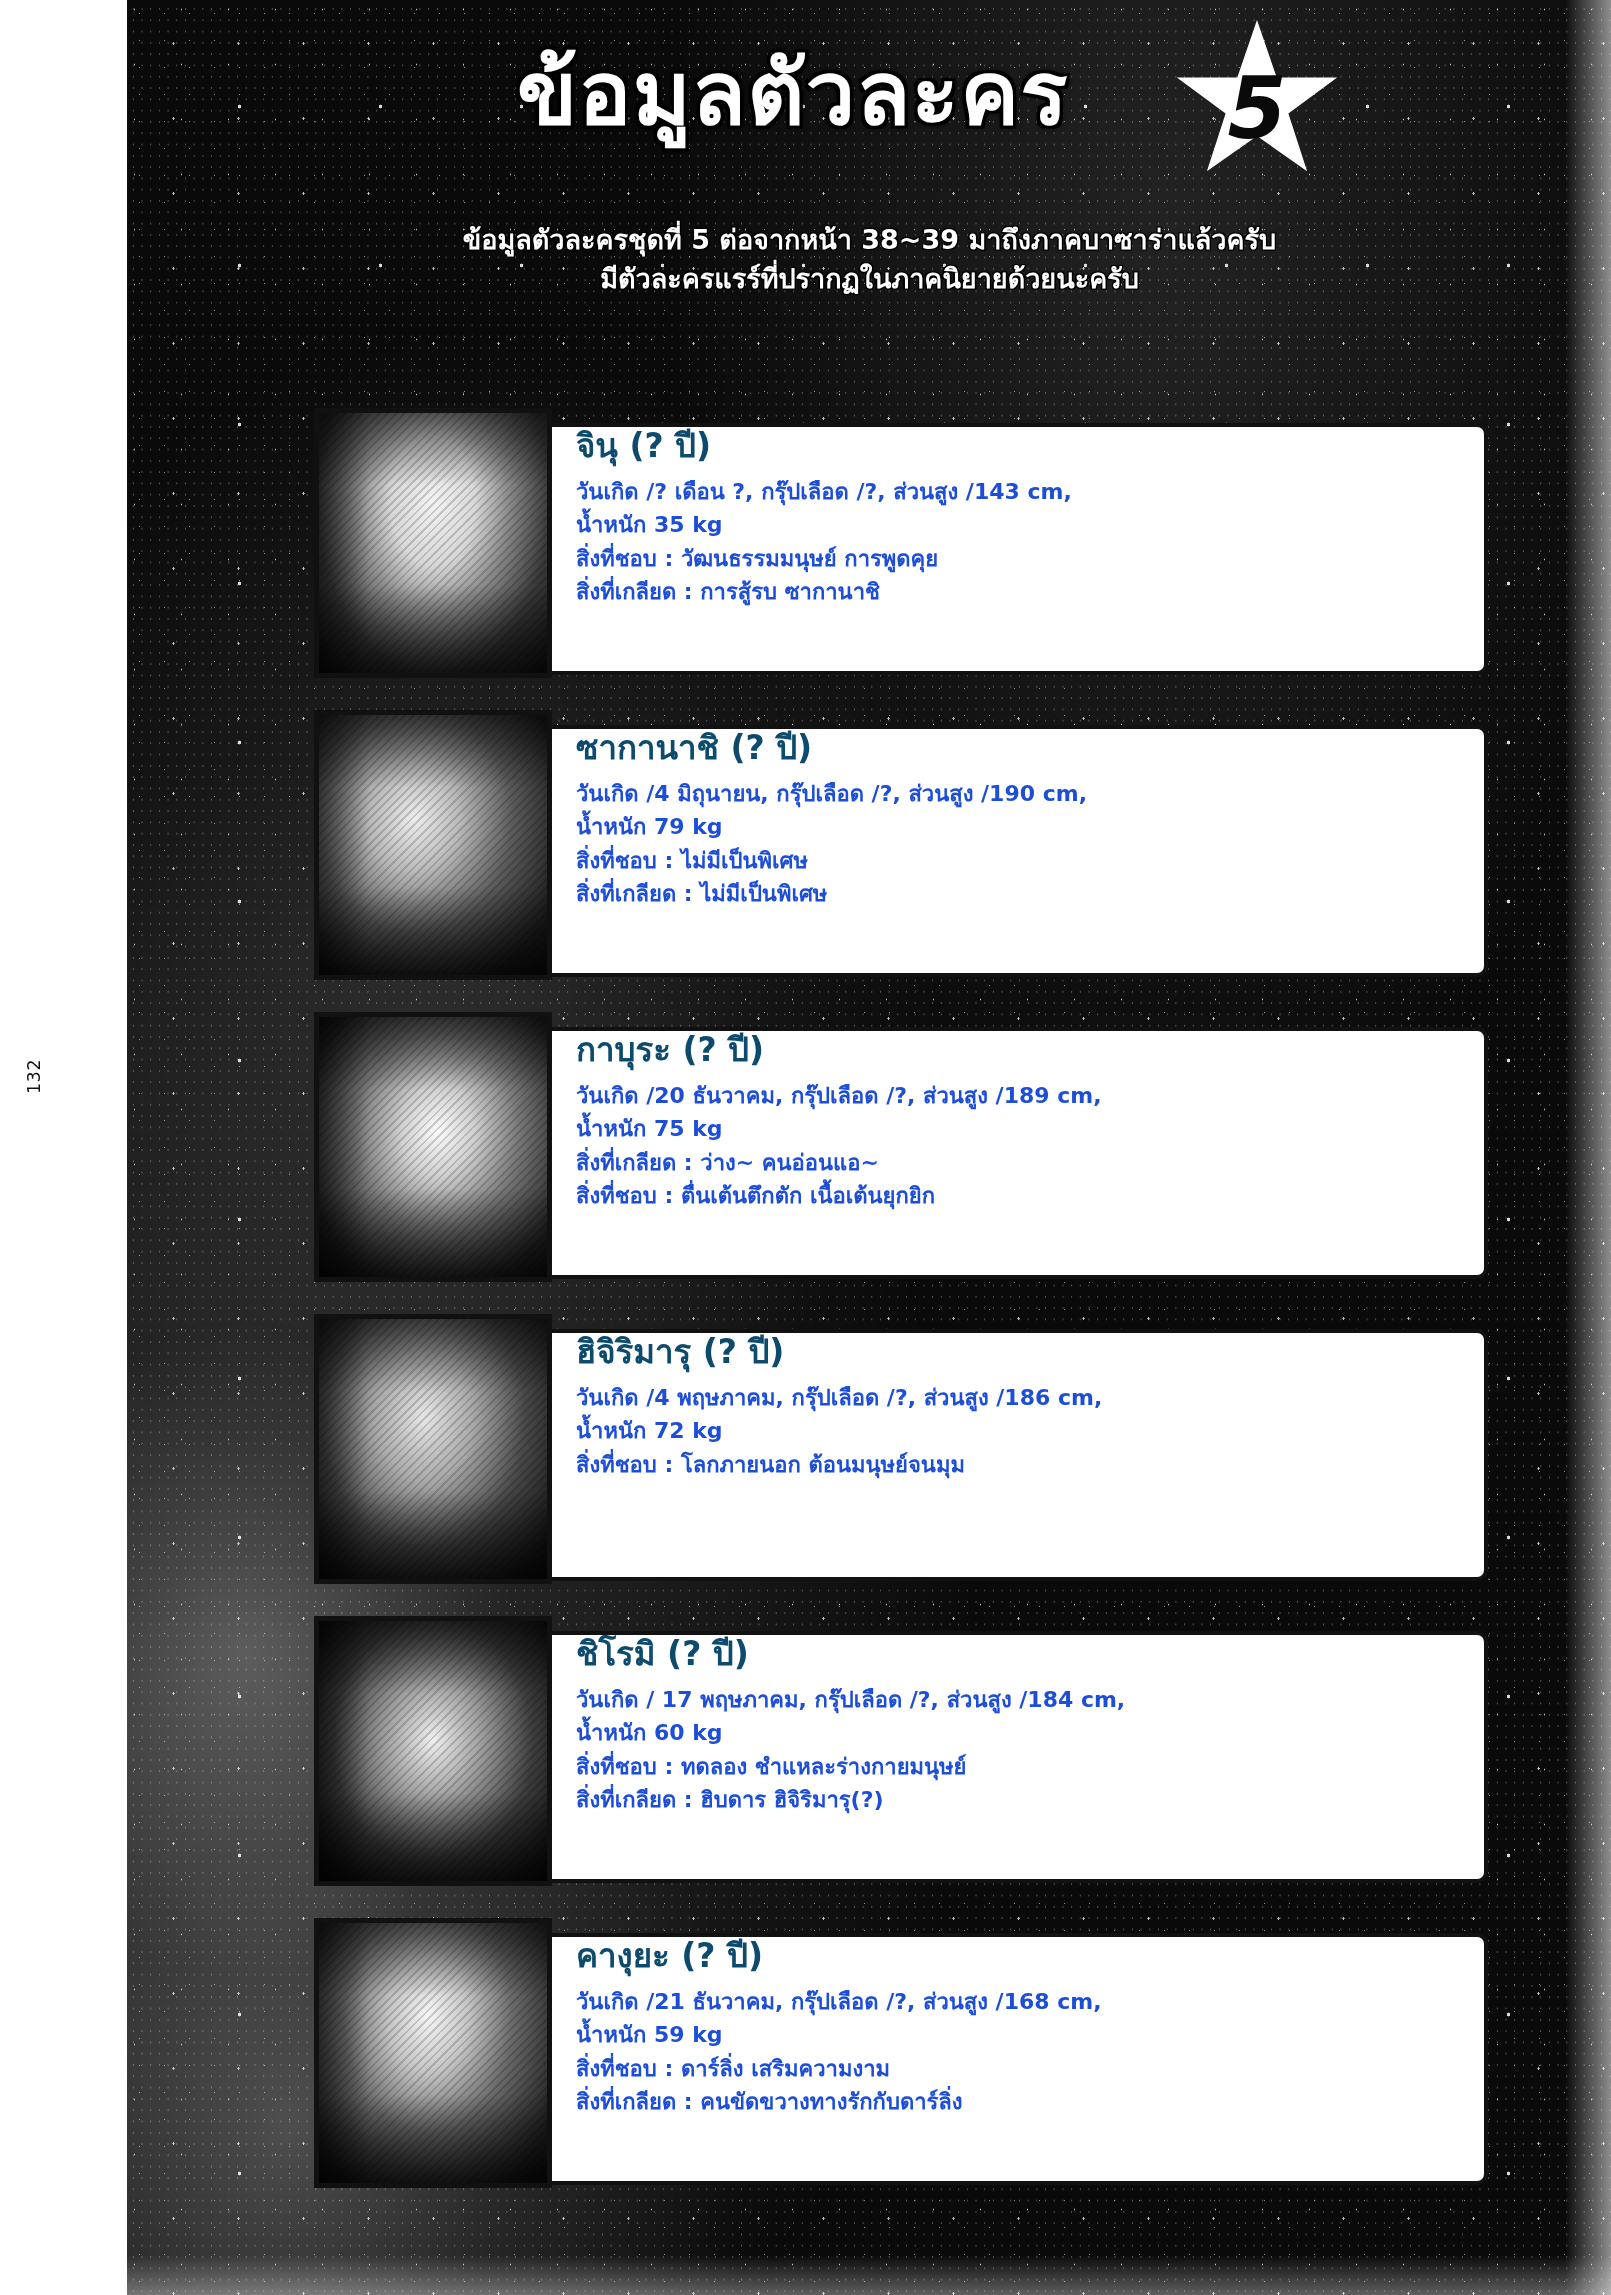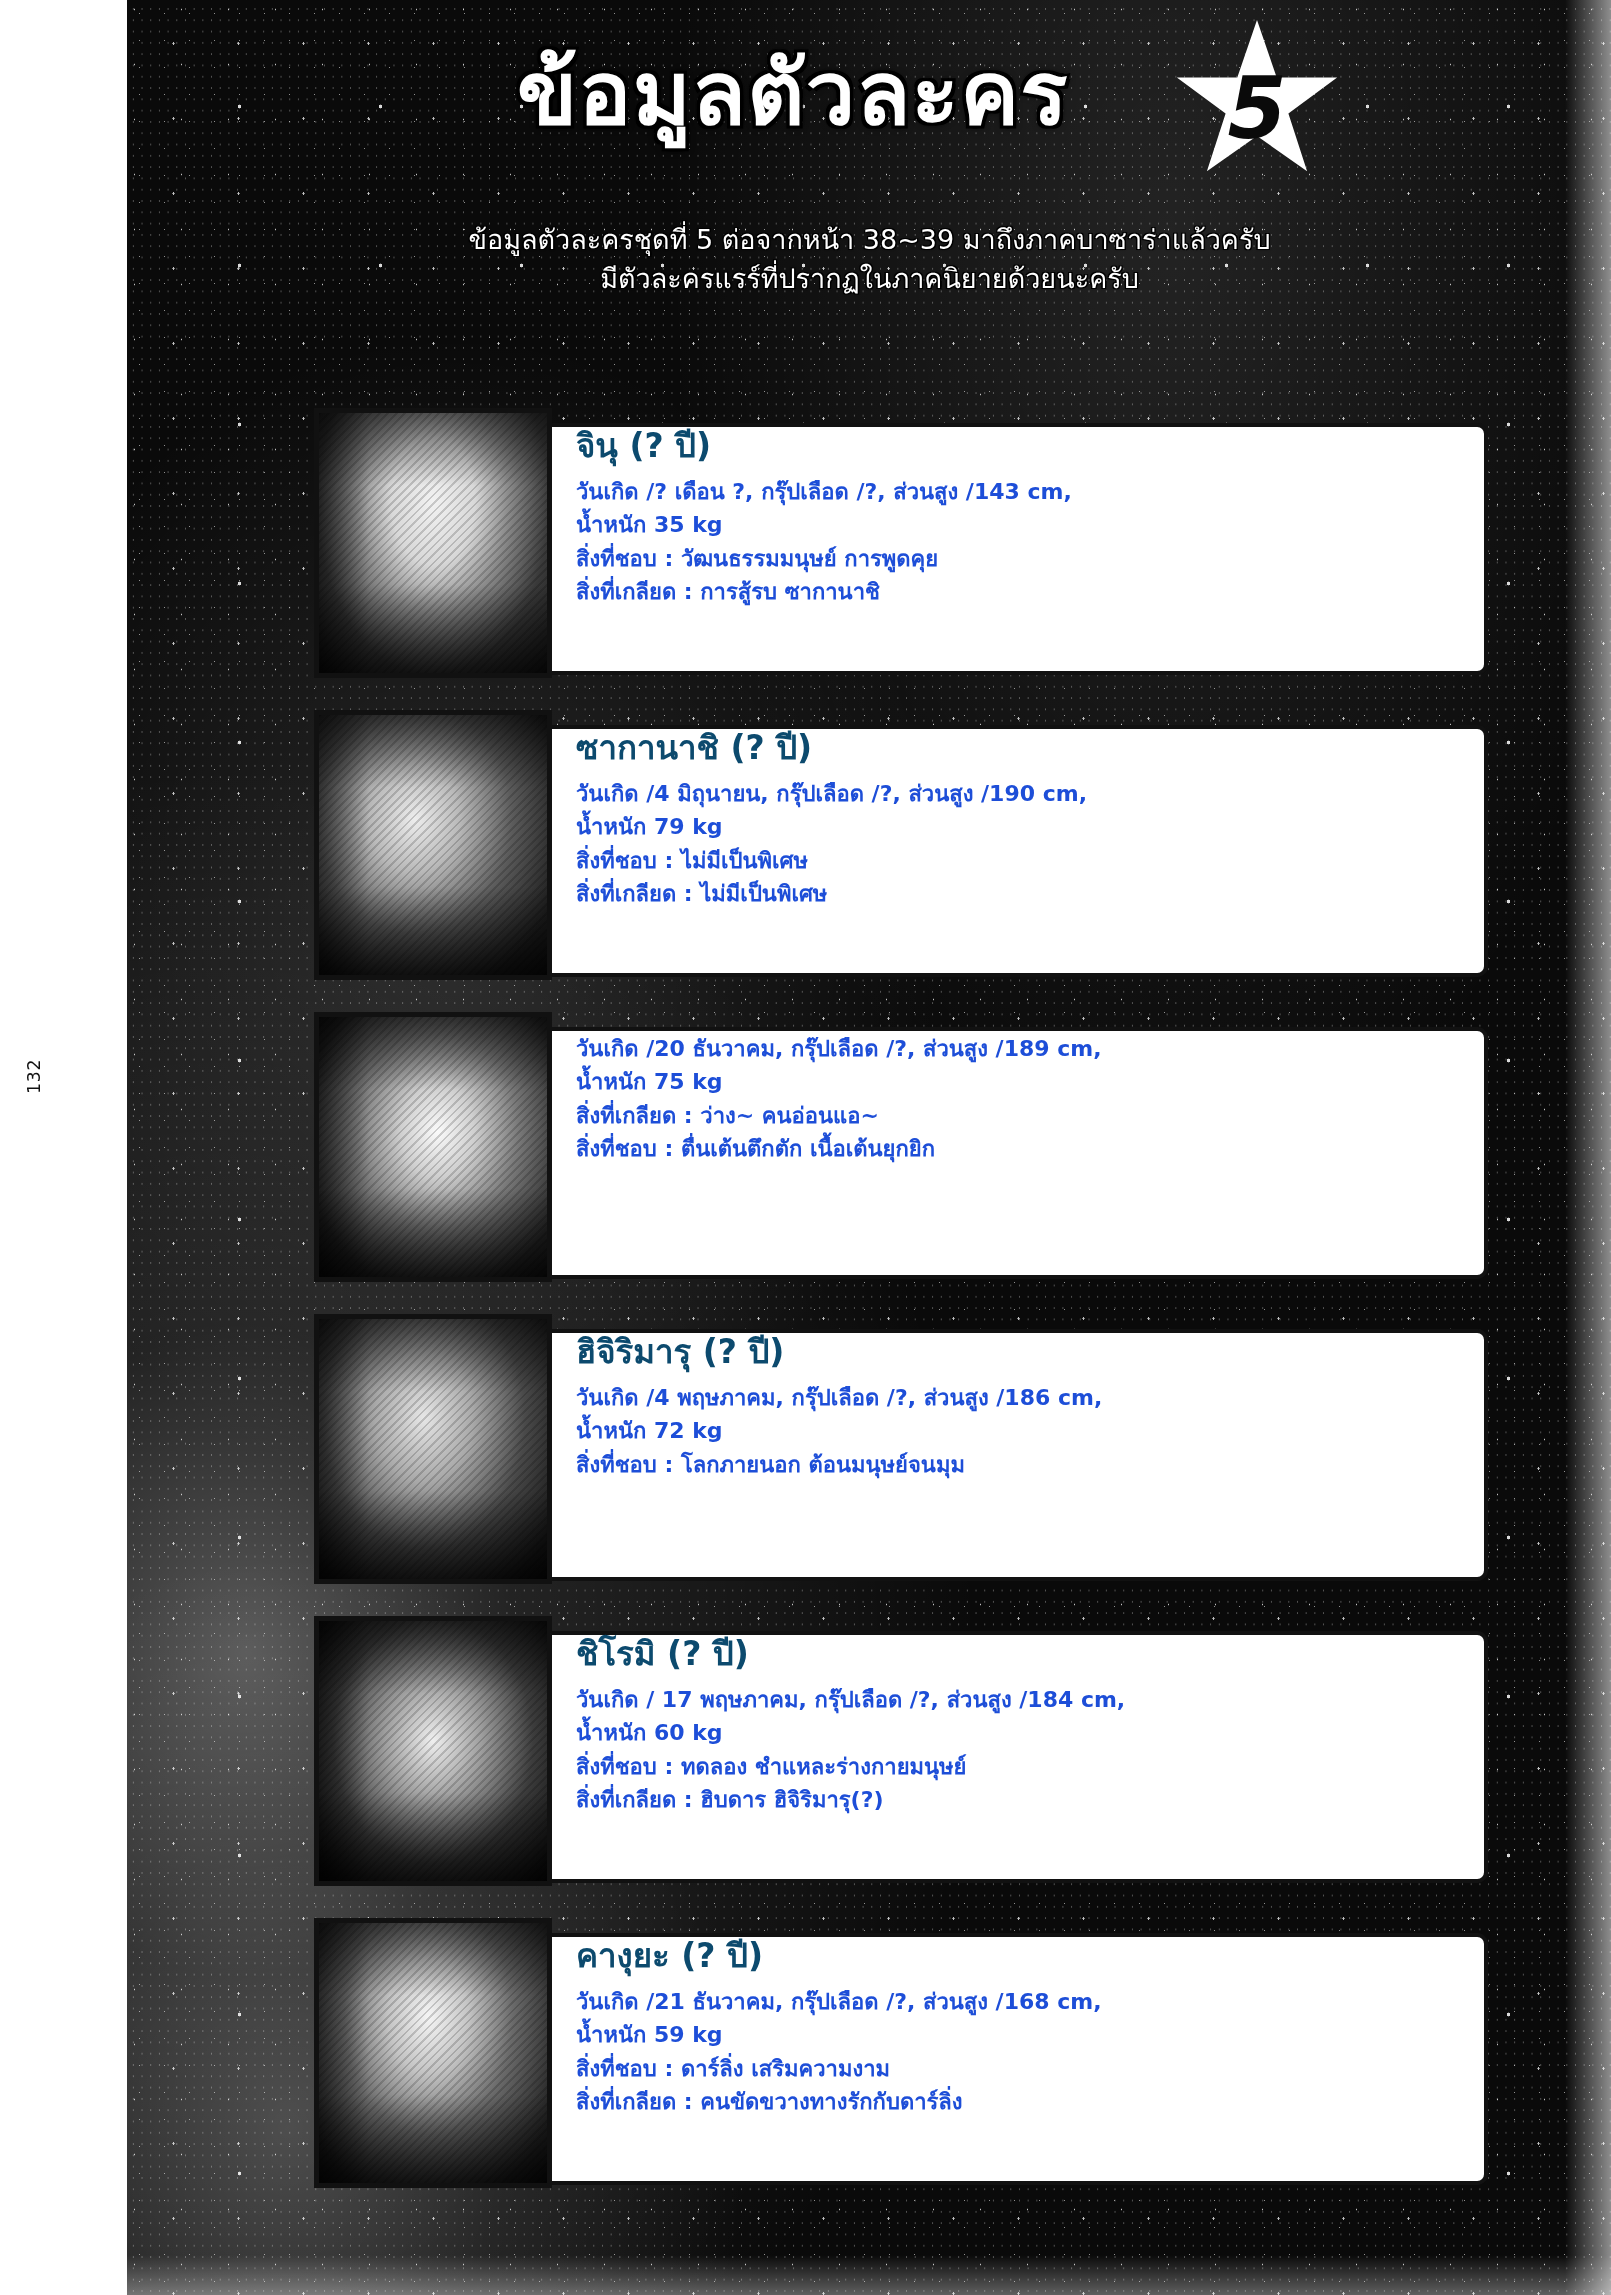--- a/index.html
+++ b/index.html
@@ -161,21 +161,21 @@
     font-size: 85px;
     font-weight: bold;
     font-style: italic;
     color: #0a0a0a;
     padding-top: 10.7px;
     box-sizing: border-box;
   }
   .subtitle-line {
     color: #ffffff;
     font-size: 27px;
-    font-weight: normal;
+    font-weight: bold;
     line-height: 1.45;
     text-shadow: 0 0 2.7px #000, 1.3px 1.3px 0 #000, -1.3px 1.3px 0 #000, 1.3px -1.3px 0 #000, -1.3px -1.3px 0 #000;
   }
 
   
   #cards {
     position: absolute;
     left: 314px;
     top: 408px;
     width: 1174px;
@@ -349,20 +349,21 @@
 
     <div class="card">
       <div class="card-plate"></div>
       <div class="portrait">
         <div class="art a3">
           <div class="hatch"></div>
           <div class="shade"></div>
         </div>
       </div>
       <div class="card-text">
+        <div class="char-name">กาบุระ (? ปี)</div>
         <div class="char-line">วันเกิด /20 ธันวาคม, กรุ๊ปเลือด /?, ส่วนสูง /189 cm,</div>
         <div class="char-line">น้ำหนัก 75 kg</div>
         <div class="char-line">สิ่งที่เกลียด : ว่าง~ คนอ่อนแอ~</div>
         <div class="char-line">สิ่งที่ชอบ : ตื่นเต้นตึกตัก เนื้อเต้นยุกยิก</div>
       </div>
     </div>
 
     <div class="card">
       <div class="card-plate"></div>
       <div class="portrait">

